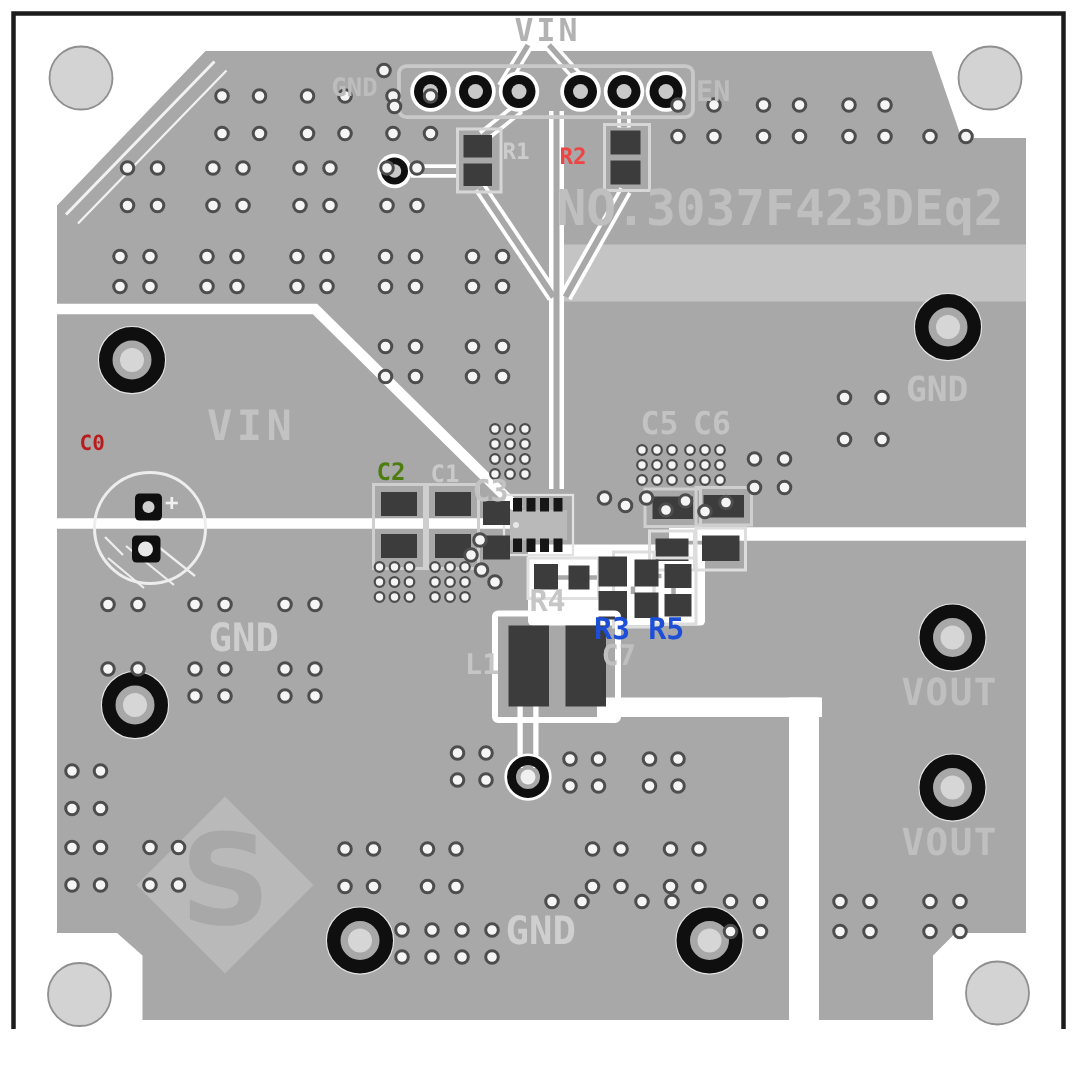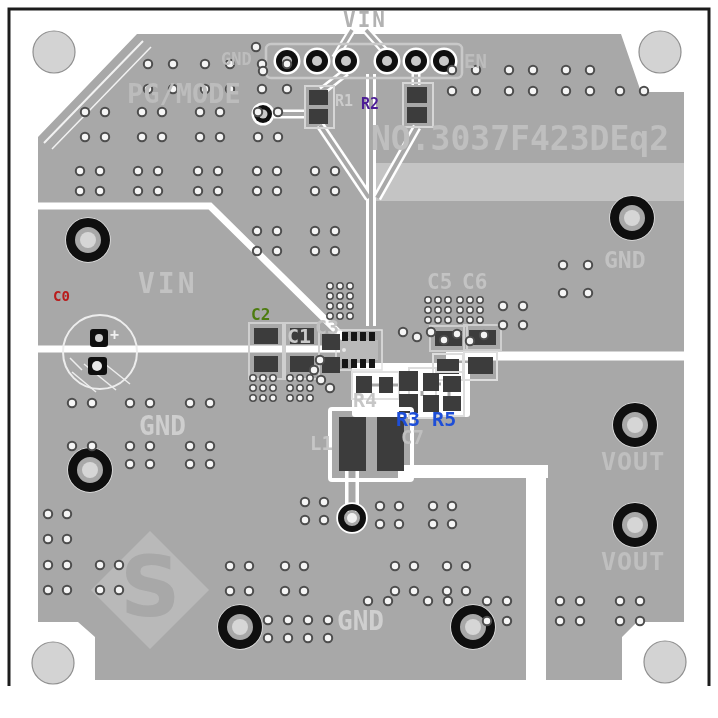--- a/index.html
+++ b/index.html
@@ -11,26 +11,26 @@
   .l-vintop{left:343px;top:10px;font-size:21px;color:#b2b2b2;letter-spacing:2px;}
   .l-gndhdr{left:221px;top:51px;font-size:17px;color:#bdbdbd;}
   .l-en{left:464px;top:52px;font-size:19px;color:#bdbdbd;}
   .l-pgmode{left:127px;top:80px;font-size:27px;color:#bcbcbc;}
   .l-partno{left:371px;top:122px;font-size:33px;color:#bfbfbf;}
   .l-gndright{left:604px;top:249px;font-size:23px;color:#c2c2c2;}
   .l-vinplane{left:138px;top:270px;font-size:28px;color:#c2c2c2;letter-spacing:3px;}
   .l-c0{left:53px;top:289px;font-size:14px;color:#b91c1c;}
   .l-c0plus{left:110px;top:328px;font-size:15px;color:#f0f0f0;}
   .l-c2{left:251px;top:307px;font-size:16px;color:#4d7c0f;}
-  .l-c1{left:287px;top:326px;font-size:20px;color:#cacaca;}
+  .l-c1{left:287px;top:308px;font-size:16px;color:#cacaca;}
   .l-c3{left:315px;top:317px;font-size:20px;color:#c3c3c3;}
   .l-c5{left:427px;top:272px;font-size:21px;color:#c3c3c3;}
   .l-c6{left:462px;top:272px;font-size:21px;color:#c3c3c3;}
   .l-r1{left:335px;top:94px;font-size:15px;color:#cccccc;}
-  .l-r2{left:361px;top:97px;font-size:15px;color:#4c1d95;}
+  .l-r2{left:373px;top:97px;font-size:15px;color:#ef4444;}
   .l-r4{left:353px;top:390px;font-size:20px;color:#c6c6c6;}
   .l-r3r5{left:396px;top:409px;font-size:20px;color:#1d4ed8;}
   .l-c7{left:401px;top:428px;font-size:19px;color:#bfbfbf;}
   .l-l1{left:310px;top:434px;font-size:19px;color:#c6c6c6;}
   .l-gndleft{left:139px;top:413px;font-size:26px;color:#cecece;}
   .l-voutu{left:601px;top:449px;font-size:25px;color:#bfbfbf;letter-spacing:1px;}
   .l-voutl{left:601px;top:549px;font-size:25px;color:#bfbfbf;letter-spacing:1px;}
   .l-gndbot{left:337px;top:608px;font-size:26px;color:#cfcfcf;}
   .l-conf{left:102px;top:650px;font-size:25px;color:#c6c6c6;}
   .logo-s{left:120px;top:545px;font-size:84px;font-weight:bold;color:var(--copper,#a8a8a8);
@@ -499,21 +499,20 @@
         <circle cx="640" cy="601" r="4.2" fill="#f5f5f5" stroke="#4d4d4d" stroke-width="2"></circle>
         <circle cx="640" cy="621" r="4.2" fill="#f5f5f5" stroke="#4d4d4d" stroke-width="2"></circle>
         <circle cx="256" cy="47" r="4.2" fill="#f5f5f5" stroke="#4d4d4d" stroke-width="2"></circle>
         <circle cx="263" cy="71" r="4.2" fill="#f5f5f5" stroke="#4d4d4d" stroke-width="2"></circle>
       </g>
 </svg>
 
 <span class="lbl l-vintop">VIN</span>
 <span class="lbl l-gndhdr">GND</span>
 <span class="lbl l-en">EN</span>
-<span class="lbl l-pgmode">PG/MODE</span>
 <span class="lbl l-partno">NO.3037F423DEq2</span>
 <span class="lbl l-gndright">GND</span>
 <span class="lbl l-vinplane">VIN</span>
 <span class="lbl l-c0">C0</span>
 <span class="lbl l-c0plus">+</span>
 <span class="lbl l-c2">C2</span>
 <span class="lbl l-c1">C1</span>
 <span class="lbl l-c3">C3</span>
 <span class="lbl l-c5">C5</span>
 <span class="lbl l-c6">C6</span>

